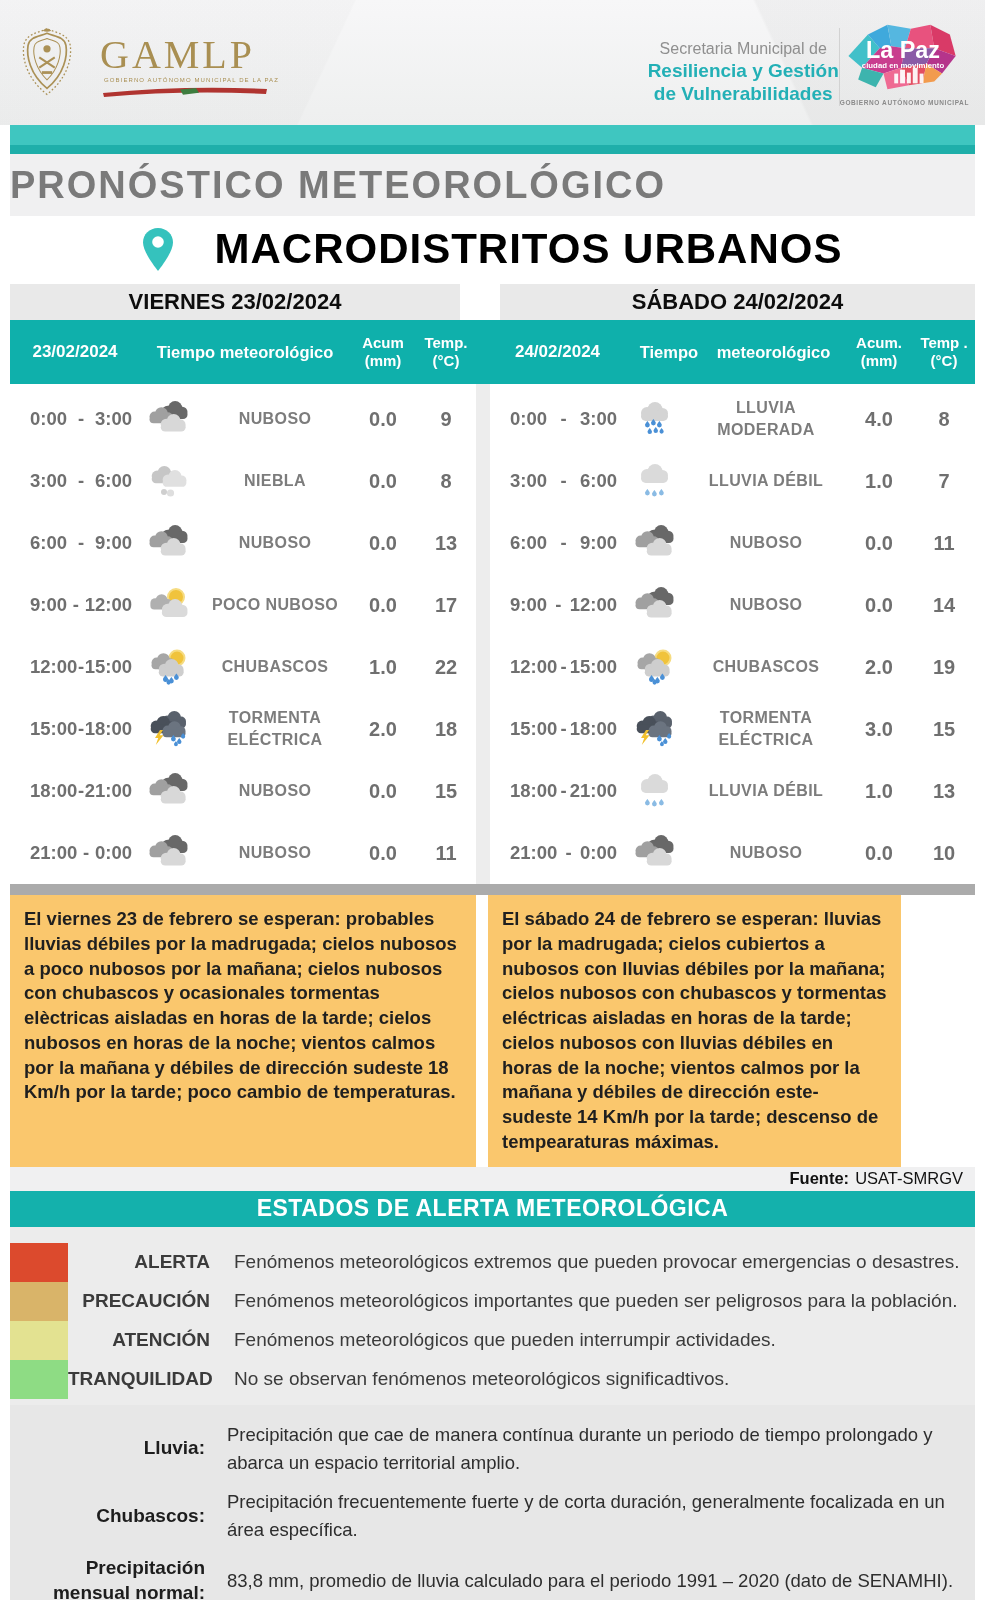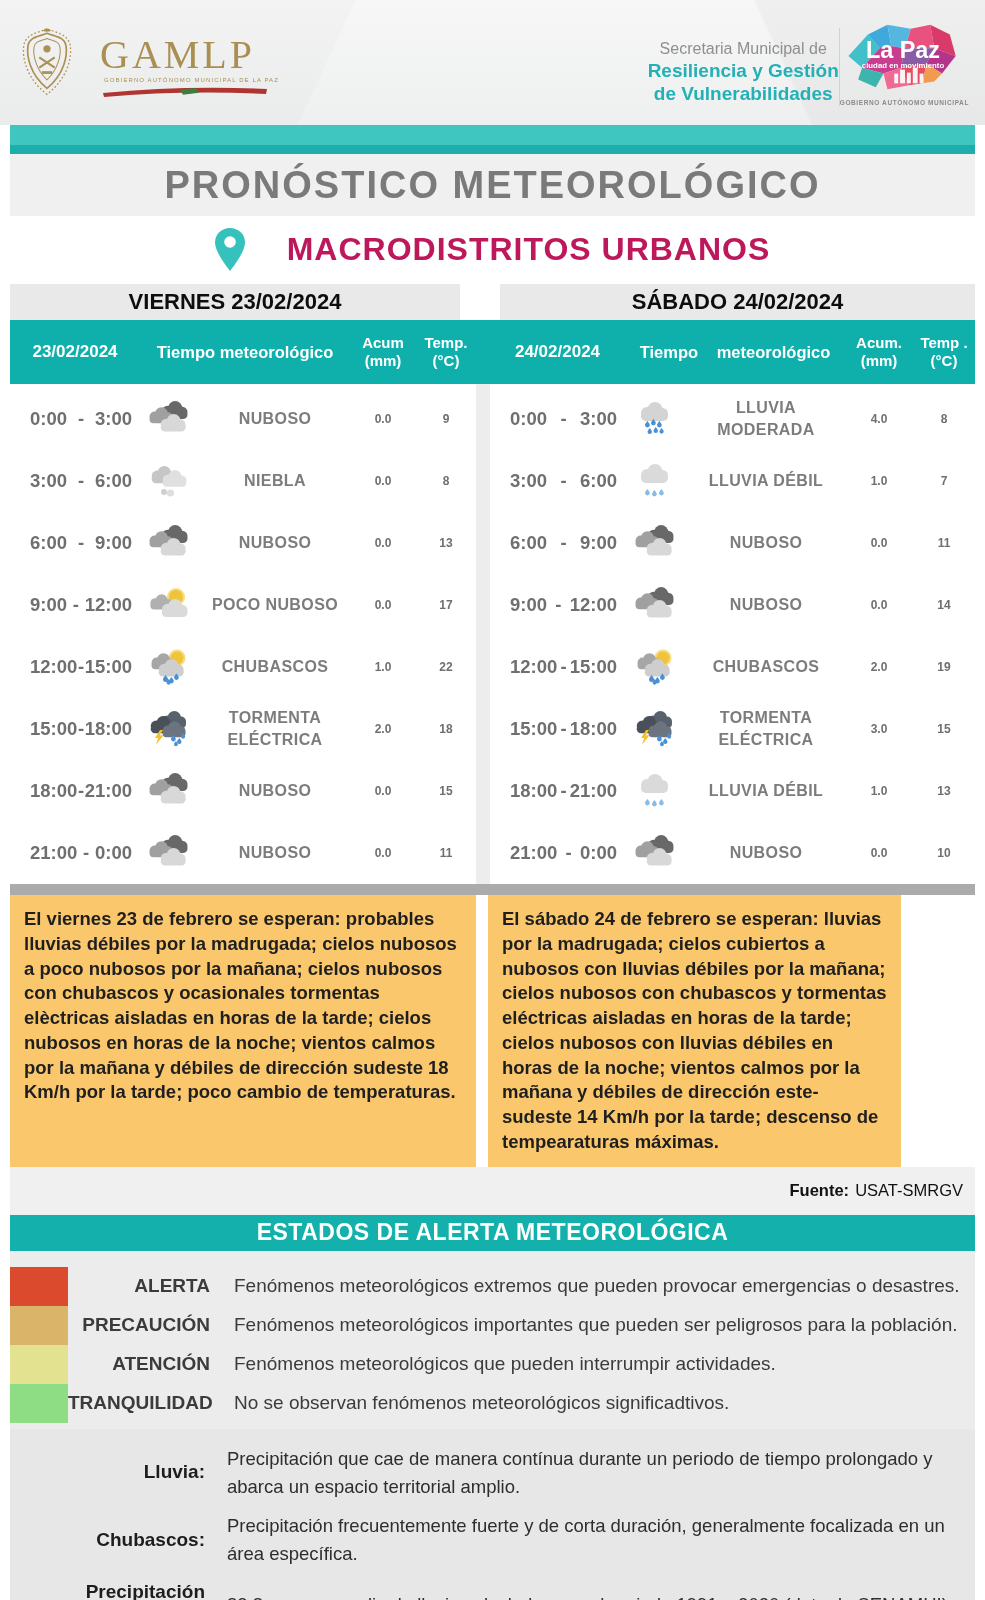--- a/index.html
+++ b/index.html
@@ -23,25 +23,25 @@
   .secr-l1{font-size:16px;color:#8f8f8f;}
   .secr-l2,.secr-l3{font-size:19px;font-weight:bold;color:#23b0b6;}
   .vdiv{width:1px;height:78px;background:#d2d2d2;}
   .lapaz{display:flex;flex-direction:column;align-items:center;}
   .lapaz-caption{font-size:6.5px;font-weight:bold;color:#8a8a8a;letter-spacing:.6px;margin-top:2px;}
 
   
   .content{margin:0 10px;width:965px;}
   .band-light{height:20px;background:#3fc6c0;}
   .band-dark{height:9px;background:#1fafaa;}
-  .maintitle{height:62px;background:#f0f0f1;display:flex;align-items:center;justify-content:center;}
+  .maintitle{height:62px;background:#f0f0f1;display:flex;align-items:center;}
   .maintitle span{font-size:38px;font-weight:bold;color:#7a7a7a;letter-spacing:2px;}
   .subtitle{height:66px;background:#fff;display:flex;align-items:center;justify-content:center;gap:26px;}
   .pin{width:30px;height:43px;}
-  .subtitle span{font-size:32px;font-weight:bold;color:#be185d;letter-spacing:1px;margin-left:16px;}
+  .subtitle span{font-size:42px;font-weight:bold;color:#000000;letter-spacing:1px;margin-left:16px;}
 
   
   .daysrow{display:flex;height:36px;margin-top:2px;}
   .dayhead{background:#e9e9e9;display:flex;align-items:center;justify-content:center;
      font-size:22px;font-weight:bold;color:#0d0d0d;}
   .dh-l{width:450px;} .dh-gap{width:40px;background:#fff;} .dh-r{width:475px;}
 
   
   .colshead{display:flex;background:#0fb0ab;height:64px;color:#fff;}
   .chead{display:grid;align-items:center;height:100%;}
@@ -60,31 +60,31 @@
   .tbody{display:flex;flex-direction:column;padding-top:4px;}
   .trow{display:grid;height:62px;align-items:center;}
   .gridLrows{grid-template-columns:130px 60px 150px 66px 60px;}
   .gridRrows{grid-template-columns:135px 62px 158px 68px 62px;}
   .t-time{display:flex;justify-content:space-between;padding:0 8px 0 20px;
      font-size:18.5px;font-weight:bold;color:#6f6f6f;}
   .t-icon{display:flex;align-items:center;justify-content:center;}
   .t-icon svg{width:46px;height:38px;}
   .t-desc{text-align:center;font-size:16px;font-weight:bold;color:#7c7c7c;
      letter-spacing:.4px;line-height:1.35;padding:0 6px;}
-  .t-acum,.t-temp{text-align:center;font-size:12px;font-weight:bold;color:#6f6f6f;}
+  .t-acum,.t-temp{text-align:center;font-size:20px;font-weight:bold;color:#6f6f6f;}
 
   
   .graybar{height:11px;background:#ababab;}
   .sumrow{display:flex;align-items:stretch;background:#fff;}
   .sumbox{background:#fac76d;padding:12px 14px;box-sizing:border-box;min-height:200px;
      font-size:18.5px;font-weight:bold;color:#1f1f1f;line-height:1.34;}
   .sb-l{width:466px;} .sb-gap{width:12px;background:#fff;} .sb-r{width:413px;}
 
   
-  .fuente{height:48px;background:#f0f0f1;display:flex;align-items:center;
+  .fuente{height:24px;background:#f0f0f1;display:flex;align-items:center;
      justify-content:flex-end;padding-right:12px;box-sizing:border-box;font-size:16.5px;color:#111;}
   .fuente .lbl{font-weight:bold;margin-right:6px;}
 
   
   .alert-title{height:36px;background:#14b1ac;display:flex;align-items:center;justify-content:center;}
   .alert-title span{color:#fff;font-size:23px;font-weight:bold;letter-spacing:.5px;}
   .alert-body{background:#ececec;padding:16px 0 6px 0;}
   .arow{display:grid;grid-template-columns:58px 152px 1fr;height:39px;align-items:center;}
   .a-swatch{height:100%;}
   .a-label{text-align:right;font-size:19px;font-weight:bold;color:#3b3b3b;padding-right:10px;}

